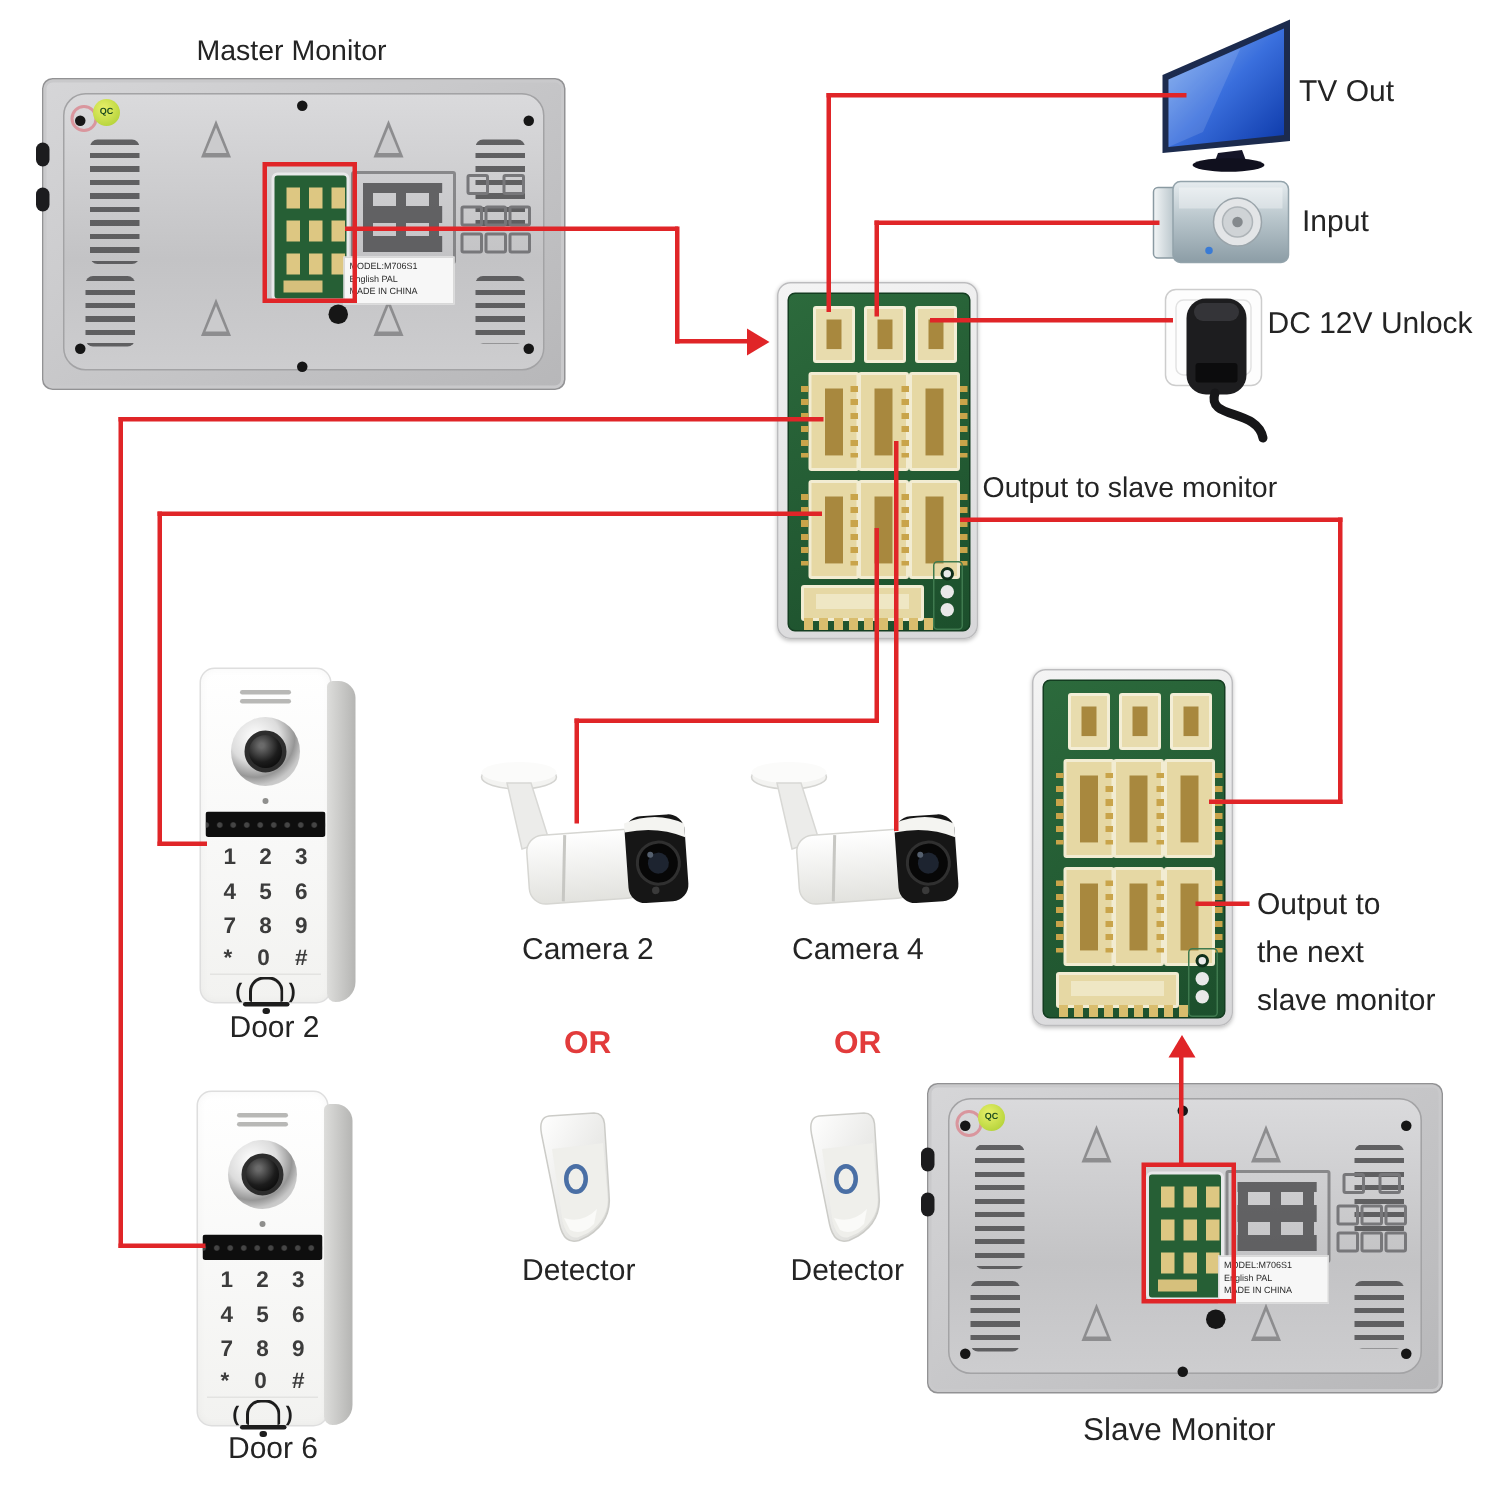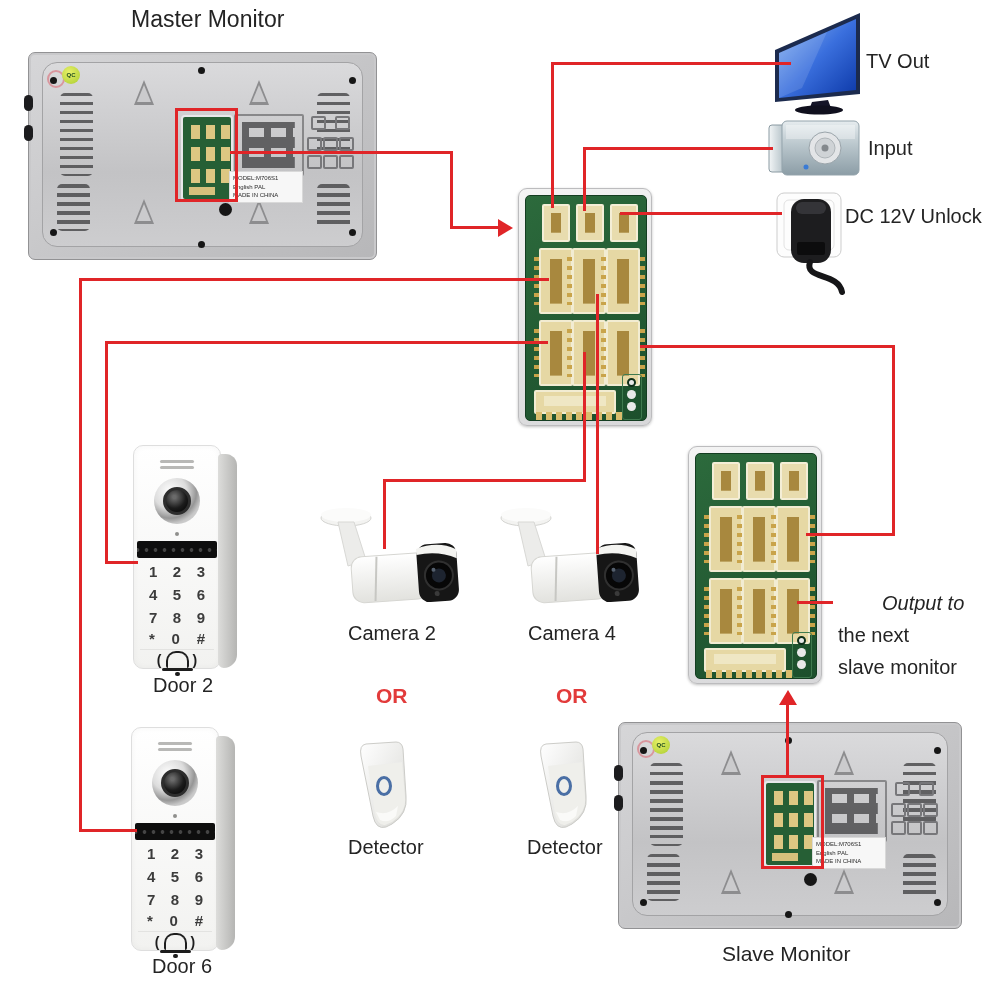--- a/index.html
+++ b/index.html
@@ -110,26 +110,27 @@
   .door-div { position:absolute; left:6px; right:6px; height:1px; background:#e3e3e1; }
 
   
   .dev { position:absolute; z-index:2; }
 </style>
 </head>
 <body>
 
 <div id="stage">
 
-  <div class="lbl" style="left:131px;top:6px;font-size:23px;">Master Monitor</div>
+  <div class="lbl" style="left:131px;top:24px;font-size:19px;">Master Monitor</div>
   <div class="lbl" style="left:722px;top:942px;font-size:21px;">Slave Monitor</div>
   <div class="lbl" style="left:866px;top:50px;">TV Out</div>
   <div class="lbl" style="left:868px;top:137px;">Input</div>
   <div class="lbl" style="left:845px;top:205px;">DC 12V Unlock</div>
-  <div class="lbl" style="left:882px;top:592px;font-style:italic;">Output to</div>
+  <div class="lbl" style="left:655px;top:315px;font-size:19px;">Output to slave monitor</div>
+  <div class="lbl" style="left:838px;top:592px;">Output to</div>
   <div class="lbl" style="left:838px;top:624px;">the next</div>
   <div class="lbl" style="left:838px;top:656px;">slave monitor</div>
   <div class="lbl" style="left:348px;top:622px;">Camera 2</div>
   <div class="lbl" style="left:528px;top:622px;">Camera 4</div>
   <div class="or" style="left:376px;top:684px;">OR</div>
   <div class="or" style="left:556px;top:684px;">OR</div>
   <div class="lbl" style="left:348px;top:836px;">Detector</div>
   <div class="lbl" style="left:527px;top:836px;">Detector</div>
   <div class="lbl" style="left:153px;top:674px;">Door 2</div>
   <div class="lbl" style="left:152px;top:955px;">Door 6</div>

